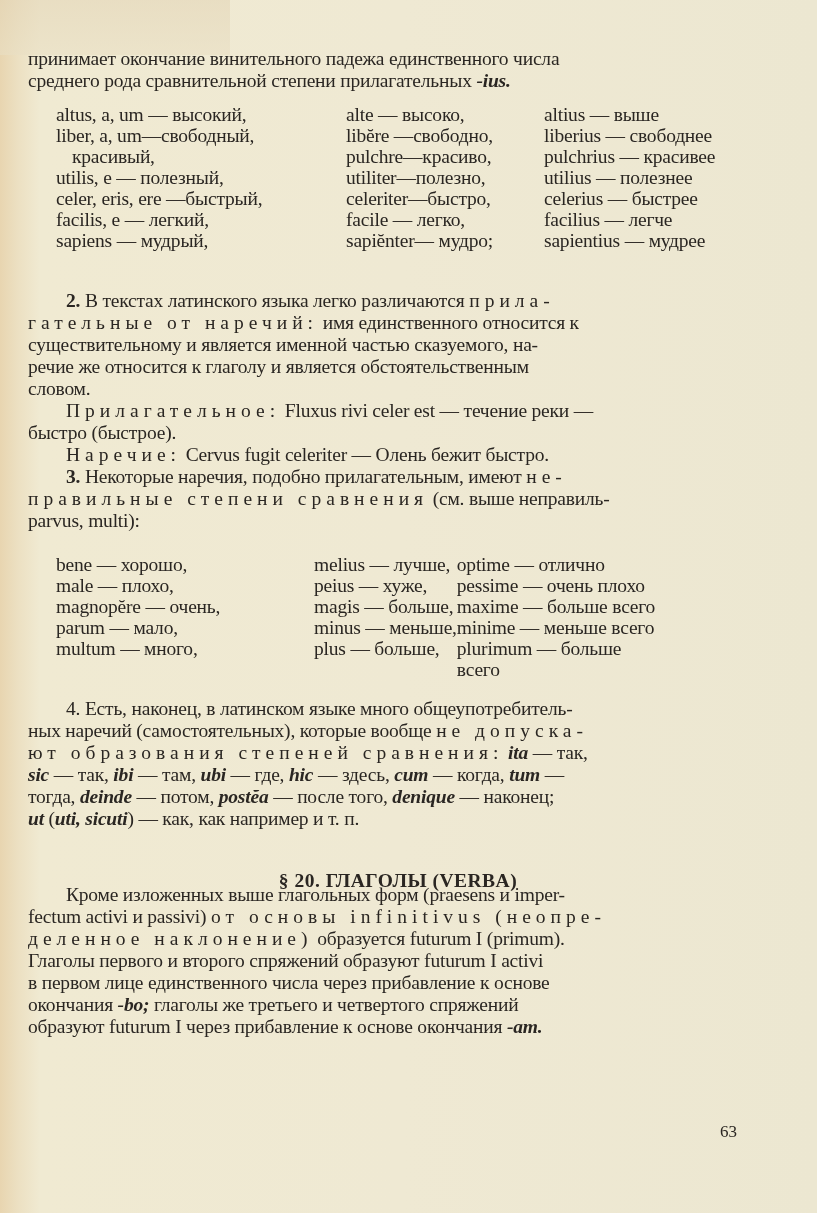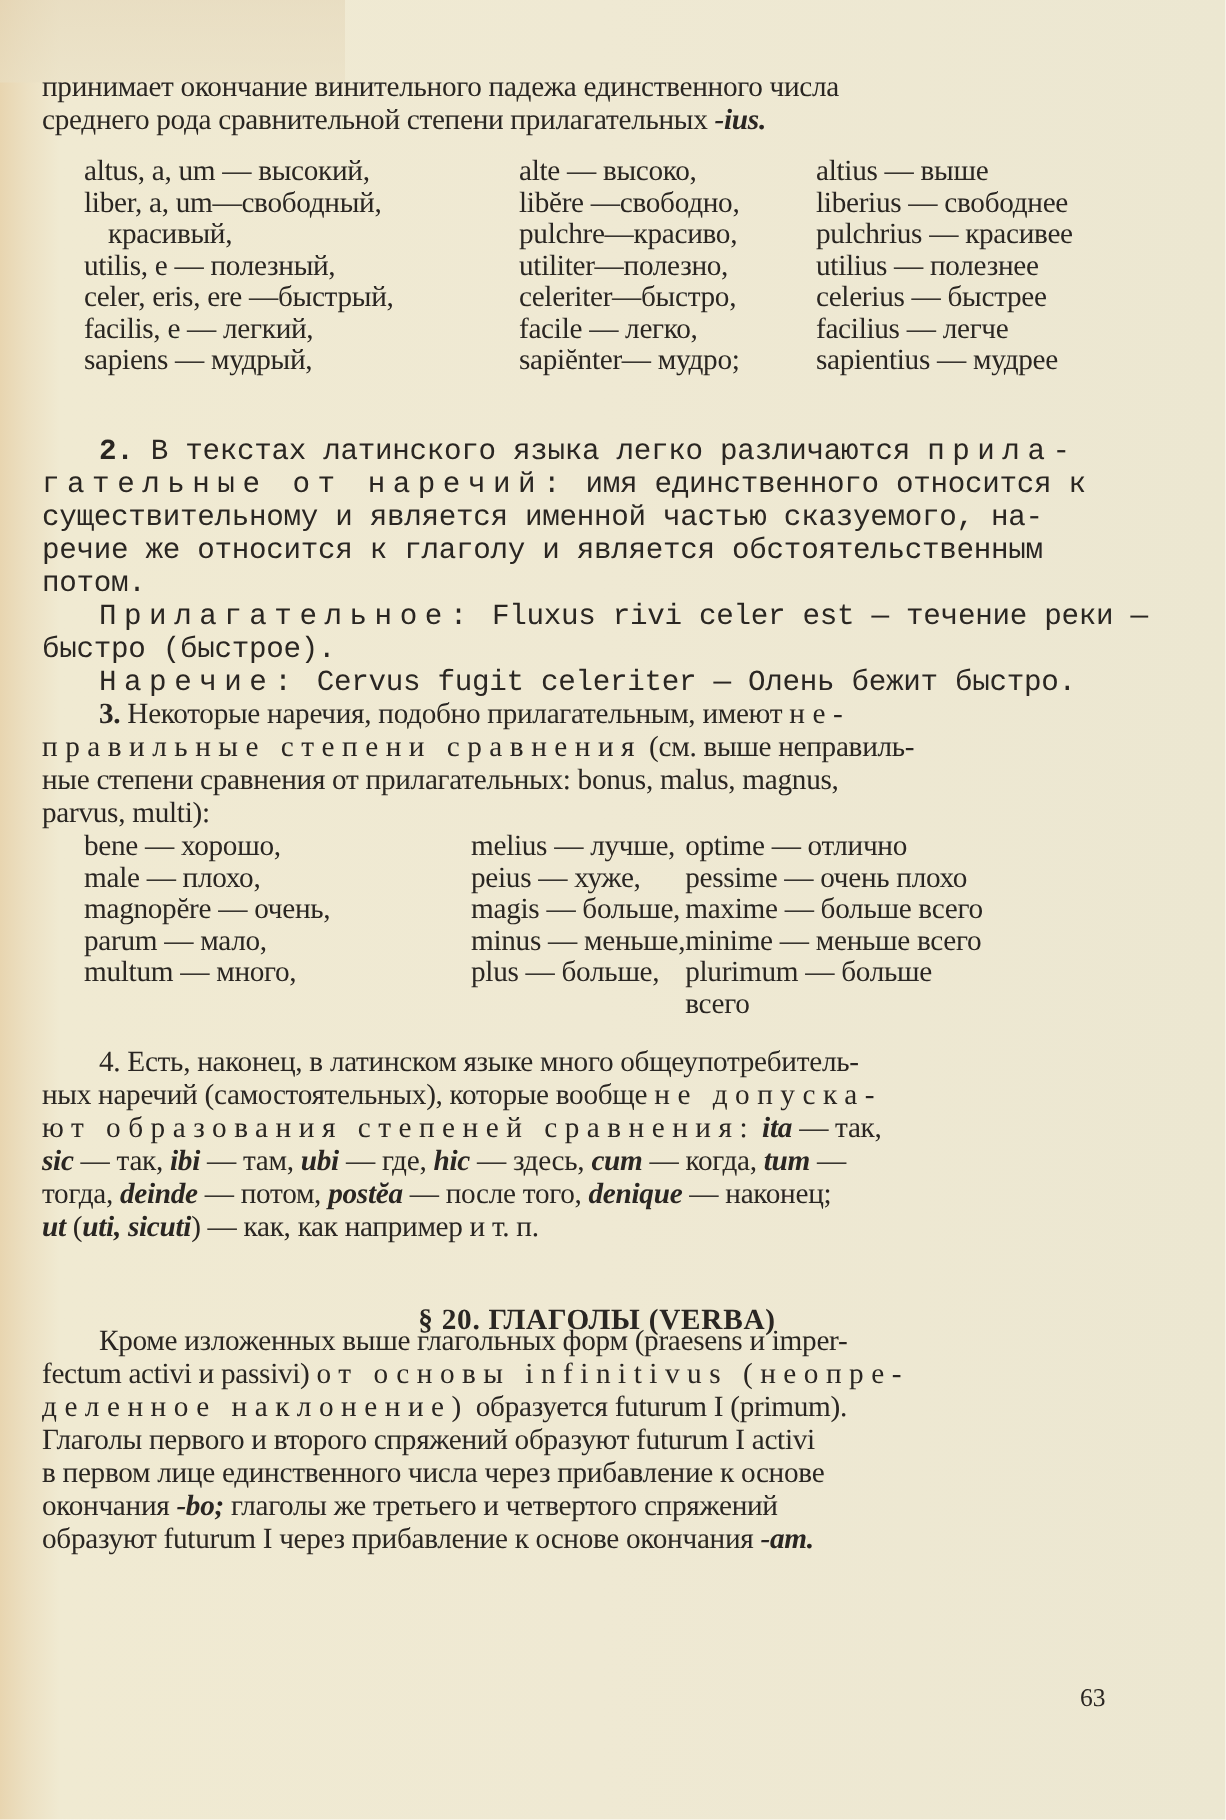--- a/index.html
+++ b/index.html
@@ -72,35 +72,34 @@
           <td>facilius — легче</td>
         </tr>
     <tr>
           <td>sapiens — мудрый,</td>
           <td>sapiĕnter— мудро;</td>
           <td>sapientius — мудрее</td>
         </tr>
   </tbody>
     </table>
 
-  <div class="para" style="top:290px;font-family:Liberation Mono, monospace;">
+  <div class="para" style="top:290px;">
     <span class="line indent"><span class="bold">2.</span><span> В текстах латинского языка легко различаются </span><span class="sp">прила-</span></span>
     <span class="line"><span class="sp">гательные от наречий:</span><span> имя единственного относится к</span></span>
     <span class="line">существительному и является именной частью сказуемого, на-</span>
     <span class="line">речие же относится к глаголу и является обстоятельственным</span>
-    <span class="line">потом.</span>
+    <span class="line">словом.</span>
     <span class="line indent"><span class="sp">Прилагательное:</span><span> Fluxus rivi celer est — течение реки —</span></span>
     <span class="line">быстро (быстрое).</span>
     <span class="line indent"><span class="sp">Наречие:</span><span> Cervus fugit celeriter — Олень бежит быстро.</span></span>
   </div>
 
   <div class="para" style="top:466px;">
     <span class="line indent"><span class="bold">3.</span><span> Некоторые наречия, подобно прилагательным, имеют </span><span class="sp">не-</span></span>
     <span class="line"><span class="sp">правильные степени сравнения</span><span> (см. выше неправиль-</span></span>
-    <span class="line">ные степени сравнения от прилагательных: bonus, malus, magnus,</span>
     <span class="line">parvus, multi):</span>
   </div>
 
   <table class="vocab" style="top:554px;">
     <tbody>
         <tr>
           <td style="width:258px">bene — хорошо,</td>
           <td style="width:122px">melius — лучше,</td>
           <td style="width:250px">optime — отлично</td>
         </tr>

